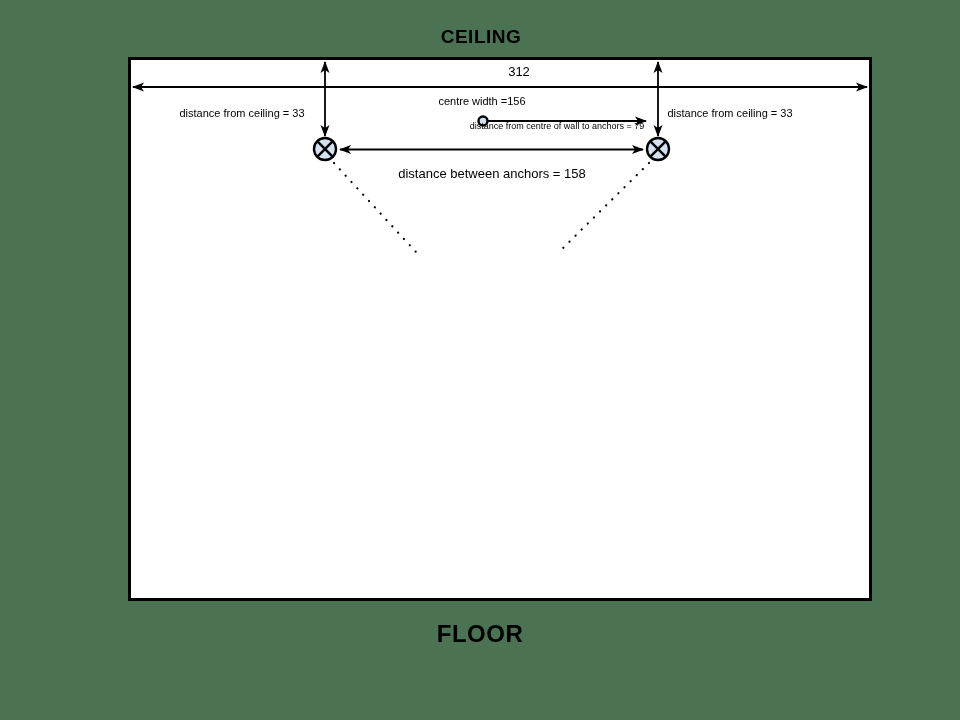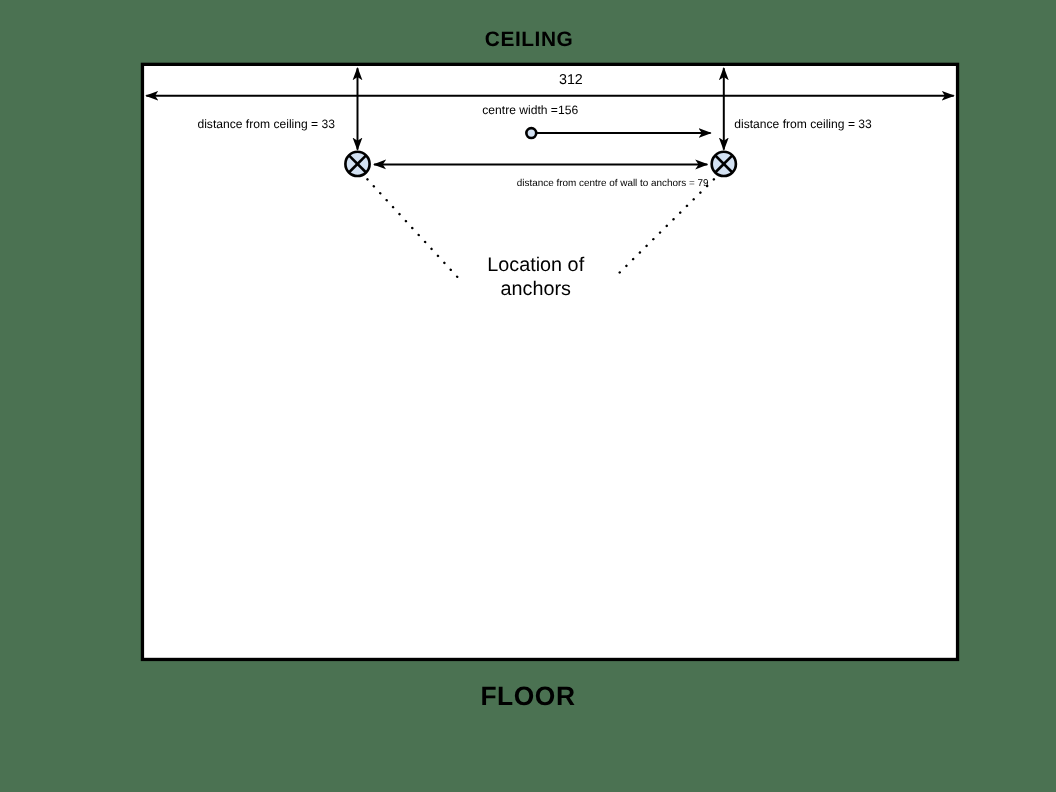--- a/index.html
+++ b/index.html
@@ -11,21 +11,21 @@
     overflow:hidden;
   }
   .stage{position:relative;width:960px;height:640px;}
   .stage svg{position:absolute;left:0;top:0;}
   .lbl{position:absolute;white-space:nowrap;color:#000;}
   .centered{transform:translateX(-50%);}
   .lbl-ceiling{left:481px;top:26px;font-size:19px;font-weight:bold;letter-spacing:0.5px;}
   .lbl-floor{left:480px;top:620px;font-size:24px;font-weight:bold;letter-spacing:0.5px;}
   .lbl-312{left:519px;top:64px;font-size:13px;}
   .lbl-centre-width{left:482px;top:95px;font-size:11px;text-align:center;}
-  .lbl-centre-to-anchors{left:557px;top:121px;font-size:9px;margin-top:40px;}
+  .lbl-centre-to-anchors{left:557px;top:121px;font-size:9px;}
   .lbl-dfc-left{left:242px;top:107px;font-size:11px;}
   .lbl-dfc-right{left:730px;top:107px;font-size:11px;}
   .lbl-between{left:492px;top:166px;font-size:13px;}
   .lbl-location{left:487px;top:229px;font-size:18px;line-height:22px;text-align:center;}
   .wall-rect{fill:var(--color-wall,#ffffff);stroke:var(--color-line,#000000);stroke-width:3;}
   .diag-line{stroke:var(--color-line,#000000);stroke-width:1.8;fill:none;}
   .dotted-line{stroke:var(--color-line,#000000);stroke-width:2.2;fill:none;
                stroke-dasharray:0.1 8.5;stroke-linecap:round;}
   .marker-shape{fill:var(--color-marker_fill,#d3e1f2);stroke:var(--color-line,#000000);stroke-width:2.4;}
   .marker-x{stroke:var(--color-line,#000000);stroke-width:2.4;}
@@ -77,19 +77,16 @@
   <div class="lbl centered lbl-312">312</div>
 
   <div class="lbl centered lbl-centre-width">centre width =156</div>
 
   <div class="lbl centered lbl-centre-to-anchors">distance from centre of wall to anchors = 79</div>
 
   <div class="lbl centered lbl-dfc-left">distance from ceiling = 33</div>
 
   <div class="lbl centered lbl-dfc-right">distance from ceiling = 33</div>
 
+  <div class="lbl centered lbl-between">distance between anchors = 158</div>
 
-  <div class="lbl centered lbl-location">
-    <div>Location of</div>
-    <div>anchors</div>
-  </div>
 
 </div>
 
 </body></html>

